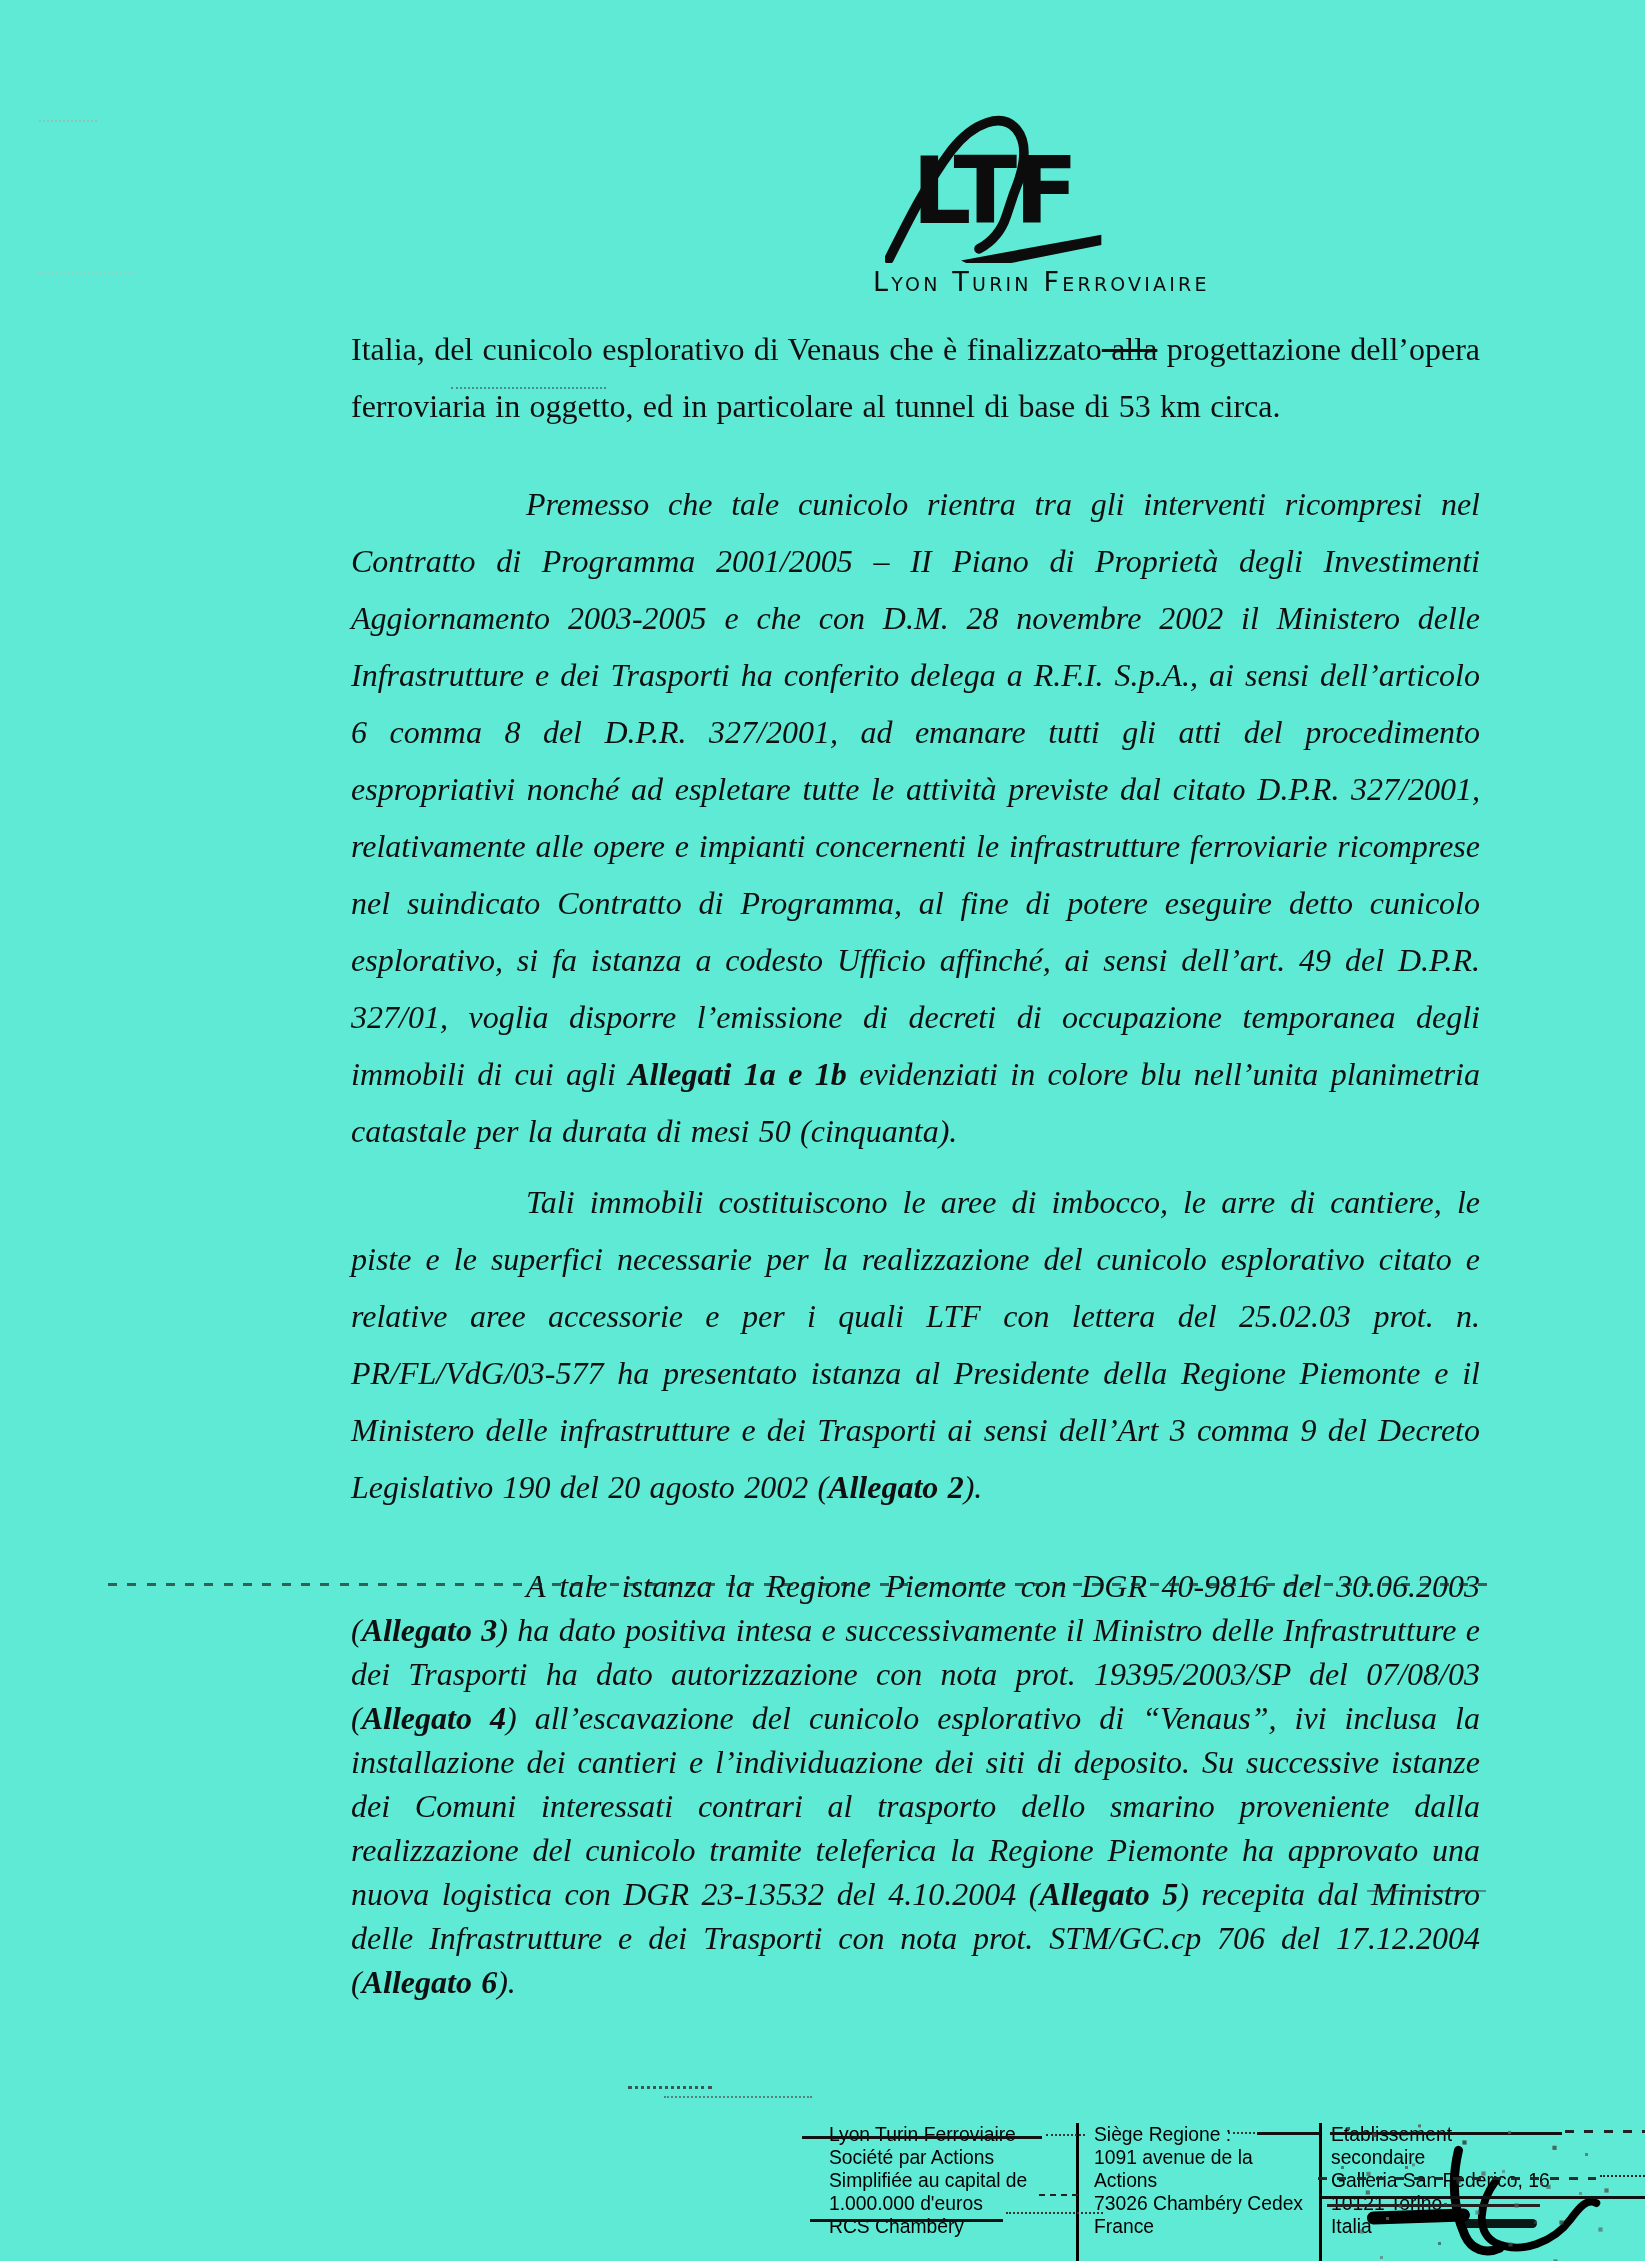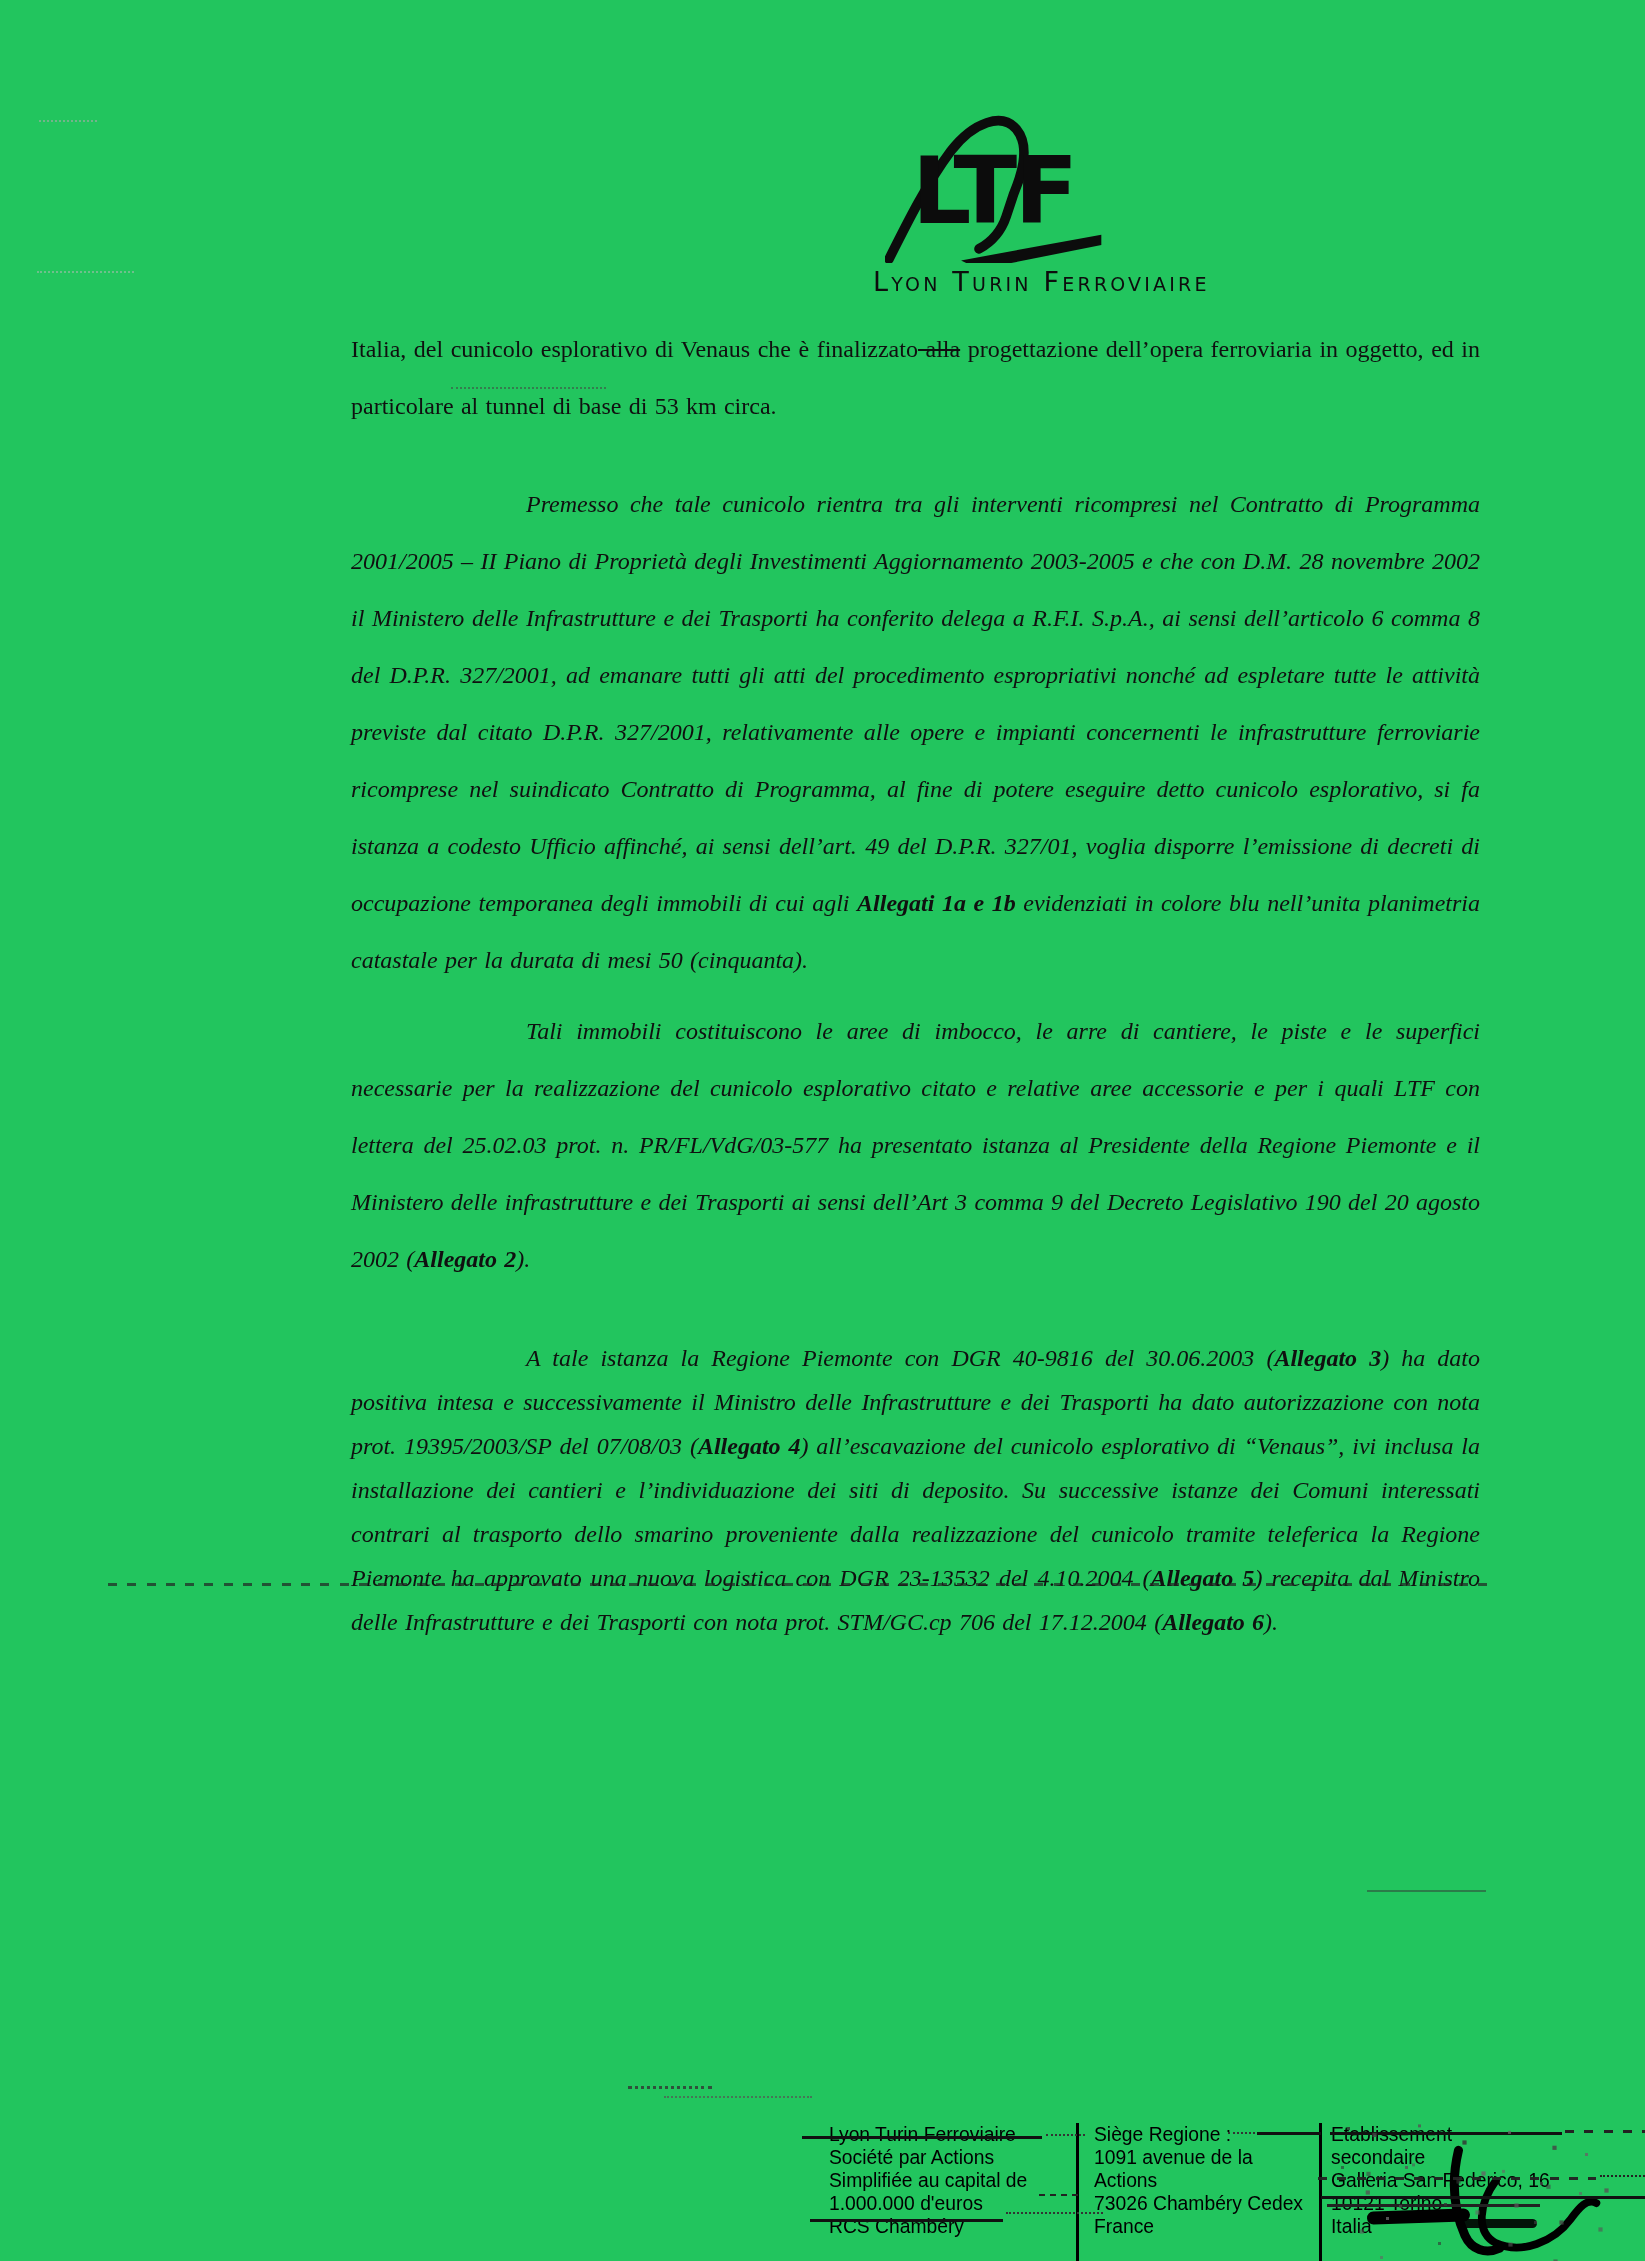--- a/index.html
+++ b/index.html
@@ -1,34 +1,34 @@
 <!DOCTYPE html>
 <html style="font-size:10.3px"><head>
 <meta charset="utf-8">
 <style>
   html,body { margin:0; padding:0; background:#d8d8d8; }
   .page {
     position:relative; width:1645px; height:2261px; margin:0 auto;
-    background:#22c55e; overflow:hidden;
+    background:#5eead4; overflow:hidden;
     font-family:"Liberation Serif", serif; color:#101010;
   }
 
   
   .logo { position:absolute; left:873px; top:115px; }
   .logo svg { display:block; margin-left:11.6px; }
   .wordmark {
     margin-top:2.6px; white-space:nowrap;
     font-family:"DejaVu Sans", sans-serif;
     font-variant:small-caps; font-size:27px; letter-spacing:3.2px; color:#0d0d0d;
   }
 
   
   .content {
     position:absolute; left:351px; width:1129px; top:321px;
-    font-size:24px; line-height:57px; text-align:justify;
+    font-size:32px; line-height:57px; text-align:justify;
     word-spacing:1.3px;
   }
   .content p { margin:0; }
   p.ind { text-indent:175px;font-style:italic; }
   #p2 { margin-top:41px; }
   #p3 { margin-top:14px; }
   #p4 { margin-top:48px; line-height:44px; }
   .strike { text-decoration:line-through; }
 
   

